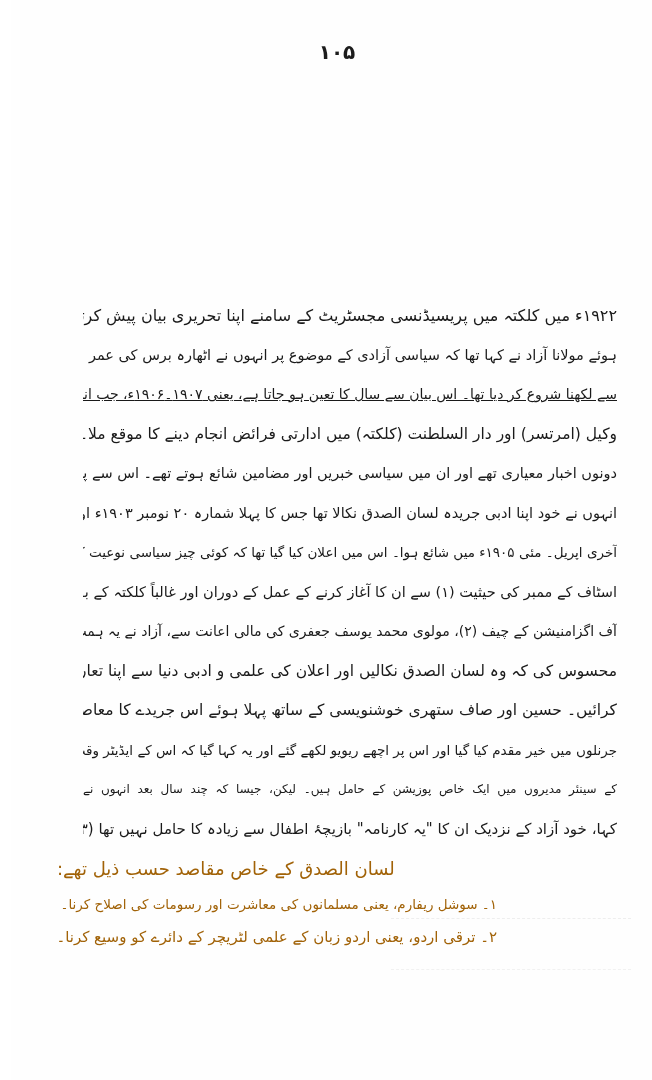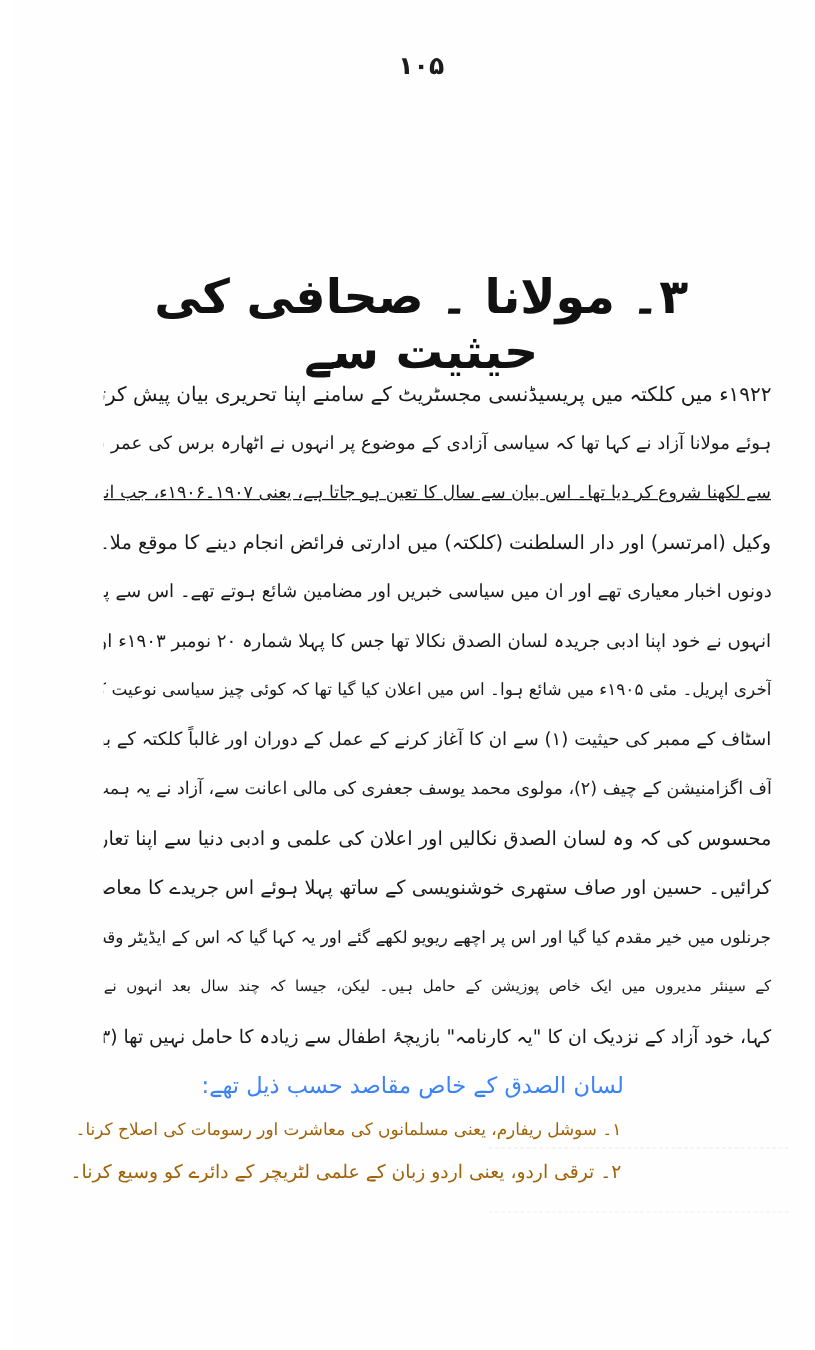--- a/index.html
+++ b/index.html
@@ -60,24 +60,24 @@
       color: #1a1a1a;
       margin-left: 26px;
     }
     .line.last {
       text-align-last: right;
     }
     .purposes-heading {
       height: 39px;
       line-height: 39px;
       font-size: 18px;
-      text-align: right;
+      text-align: left;
       padding-right: 118px;
       white-space: nowrap;
-      color: #3b82f6;
+      color: #a16207;
     }
     .list-item {
       height: 33px;
       line-height: 33px;
       font-size: 16px;
       text-align: right;
       padding-right: 120px;
       white-space: nowrap;
       color: #a16207;
     }
@@ -90,21 +90,20 @@
       border-bottom: 1px dashed rgba(150,150,150,0.12);
       pointer-events: none;
     }
   </style>
 </head>
 <body>
 
 <div class="page">
   <div class="page-number">۱۰۵</div>
 
-  <div class="chapter-title">۳۔ مولانا ۔ صحافی کی حیثیت سے</div>
 
   <div class="body-text">
     <div class="line" style="font-size: 16px;">۱۹۲۲ء میں کلکتہ میں پریسیڈنسی مجسٹریٹ کے سامنے اپنا تحریری بیان پیش کرتے</div>
     <div class="line" style="font-size: 14.5px;">ہوئے مولانا آزاد نے کہا تھا کہ سیاسی آزادی کے موضوع پر انہوں نے اٹھارہ برس کی عمر ہی</div>
     <div class="line" style="font-size: 14px; text-decoration: underline;">سے لکھنا شروع کر دیا تھا۔ اس بیان سے سال کا تعین ہو جاتا ہے، یعنی ۱۹۰۷۔۱۹۰۶ء، جب انہیں</div>
     <div class="line" style="font-size: 15.5px;">وکیل (امرتسر) اور دار السلطنت (کلکتہ) میں ادارتی فرائض انجام دینے کا موقع ملا۔ یہ</div>
     <div class="line" style="font-size: 14.5px;">دونوں اخبار معیاری تھے اور ان میں سیاسی خبریں اور مضامین شائع ہوتے تھے۔ اس سے پہلے</div>
     <div class="line" style="font-size: 14.5px;">انہوں نے خود اپنا ادبی جریدہ لسان الصدق نکالا تھا جس کا پہلا شمارہ ۲۰ نومبر ۱۹۰۳ء اور</div>
     <div class="line" style="font-size: 13.5px;">آخری اپریل۔ مئی ۱۹۰۵ء میں شائع ہوا۔ اس میں اعلان کیا گیا تھا کہ کوئی چیز سیاسی نوعیت کی</div>
     <div class="line" style="font-size: 14.5px;">اسٹاف کے ممبر کی حیثیت (۱) سے ان کا آغاز کرنے کے عمل کے دوران اور غالباً کلکتہ کے بورڈ</div>

